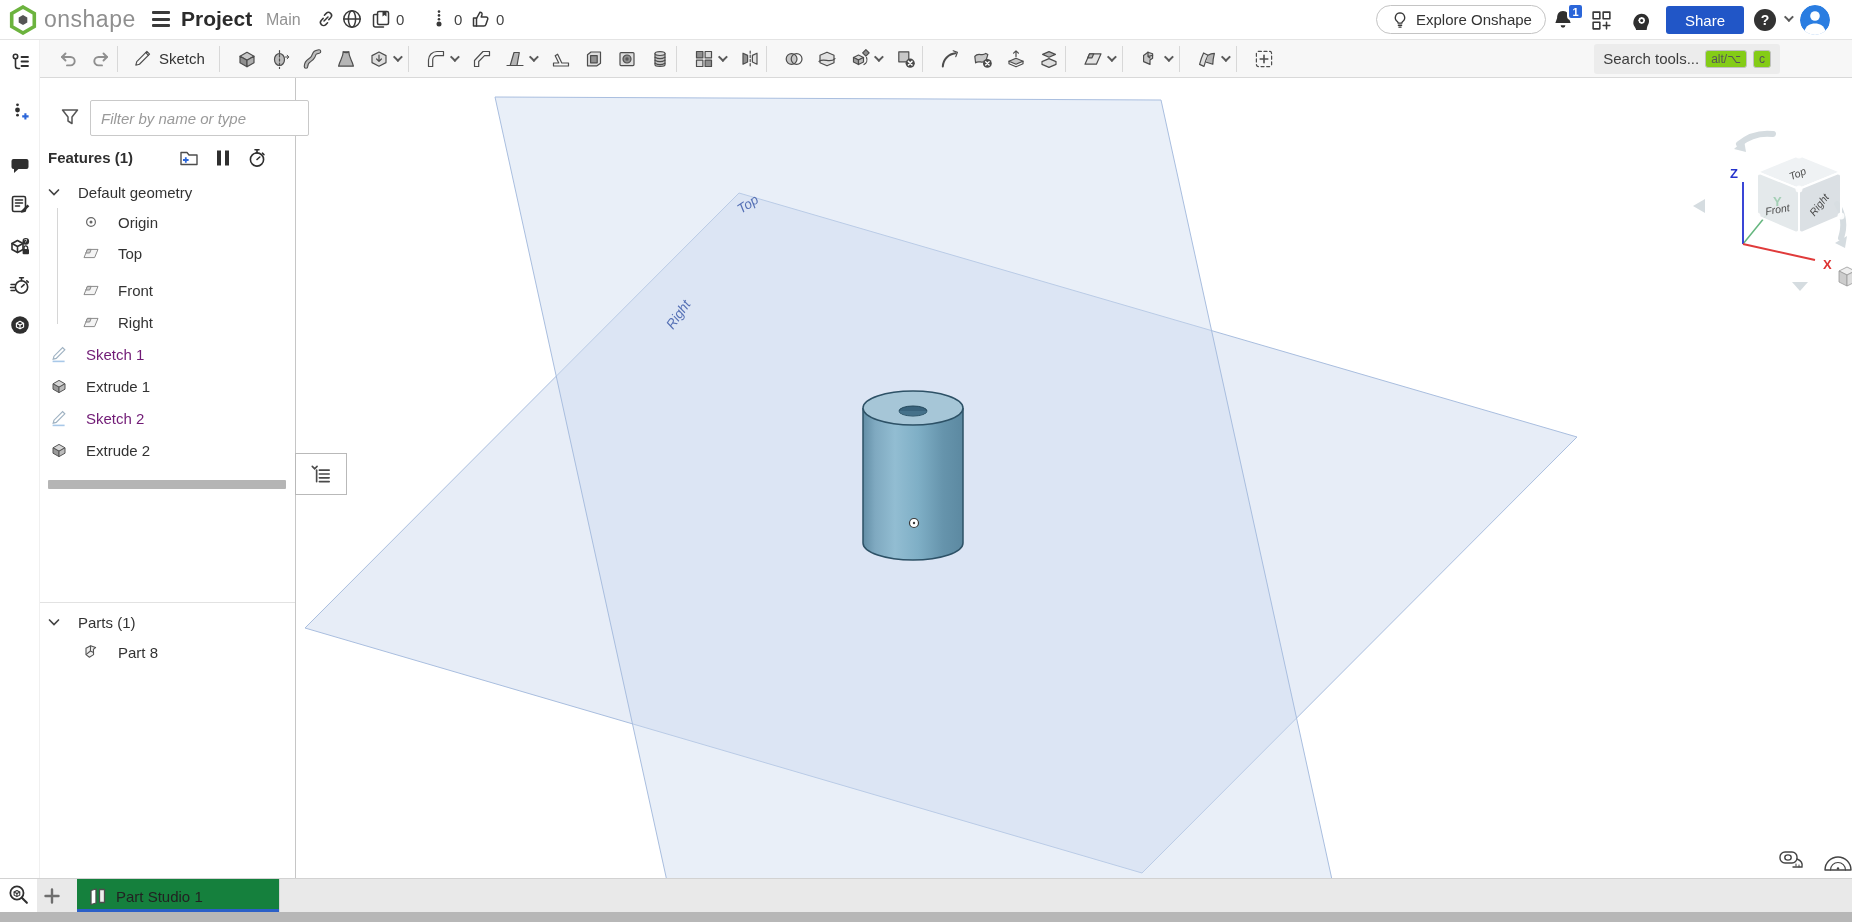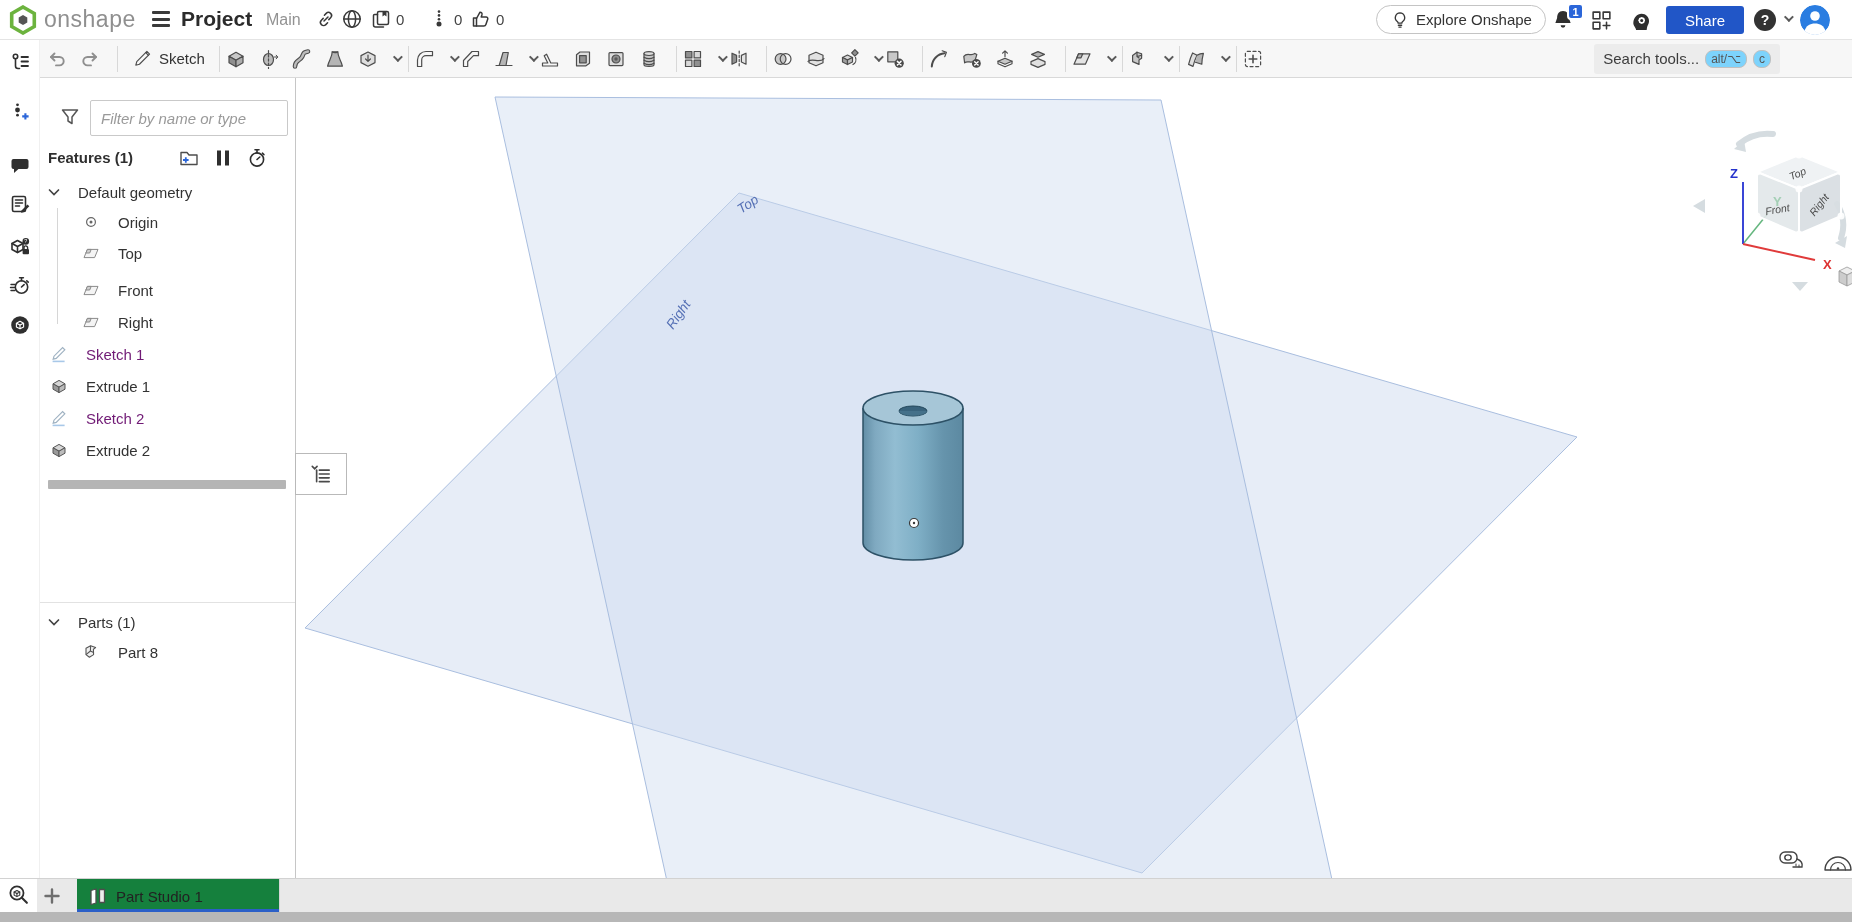--- a/index.html
+++ b/index.html
@@ -28,40 +28,40 @@
   .help{position:absolute;left:1754px;top:9px;width:22px;height:22px;border-radius:50%;background:#333;color:#fff;
     font-weight:bold;font-size:14px;display:flex;align-items:center;justify-content:center}
   .chev{display:inline-block;width:7px;height:7px;border-right:2px solid #5a5a5a;border-bottom:2px solid #5a5a5a;
     transform:rotate(45deg) translateY(-2px)}
   .help-chev{position:absolute;left:1784px;top:15px}
   .avatar{position:absolute;left:1800px;top:5px;width:30px;height:30px;border-radius:50%;overflow:hidden}
 
   
   .toolbar{position:absolute;left:40px;top:40px;width:1812px;height:38px;background:#f7f7f7;border-bottom:1px solid #d9d9d9;
     display:flex;align-items:center;padding-left:6px;z-index:15}
-  .tbtn{width:33px;height:32px;display:flex;align-items:center;justify-content:flex-start;border-radius:3px}
+  .tbtn{width:33px;height:32px;display:flex;align-items:center;justify-content:flex-end;border-radius:3px}
   .sk-btn{width:auto;padding:0 9px;gap:6px;font-size:15px;color:#333;display:flex;align-items:center}
   .sep{width:1px;height:26px;background:#d8d8d8;margin:0 5px;flex:none}
   .caret{width:13px;display:flex;justify-content:center}
   .ic{stroke:#4d4d4d;stroke-width:1.2;stroke-linejoin:round;stroke-linecap:round;fill:none}
   .gi{stroke:#8f8f8f;stroke-width:1.9;fill:none;stroke-linecap:round;stroke-linejoin:round}
   .srch{margin-left:auto;margin-right:72px;height:30px;background:#ececec;border-radius:3px;display:flex;
     align-items:center;padding:0 9px;gap:6px;font-size:15px;color:#3c3c3c}
-  .kbd{background:#7dd3fc;border:1px solid #c0c0c0;border-radius:8px;font-size:12px;color:#555;padding:1px 5px}
+  .kbd{background:#84cc16;border:1px solid #c0c0c0;border-radius:3px;font-size:12px;color:#555;padding:1px 5px}
 
   
   .lstrip{position:absolute;left:0;top:40px;width:40px;height:838px;background:#fff;border-right:1px solid #f0f0f0;z-index:10}
   .sicon{position:absolute;left:9px;width:22px;height:22px}
   .si{stroke:#2f2f2f;stroke-width:1.6;fill:none;stroke-linecap:round;stroke-linejoin:round}
 
   
   .fpanel{position:absolute;left:40px;top:78px;width:256px;height:800px;background:#fff;border-right:1px solid #c6c6c6;z-index:10}
   .filter{position:absolute;left:0;top:22px;width:100%;height:38px}
   .funnel{position:absolute;left:20px;top:6px}
-  .finput{position:absolute;left:50px;top:0;width:198px;height:36px;border:1px solid #c9c9c9;border-radius:2px;
+  .finput{position:absolute;left:50px;top:0;width:219px;height:36px;border:1px solid #c9c9c9;border-radius:2px;
     padding:0 10px;font-size:15px;font-family:inherit;color:#404040;outline:none}
   .finput::placeholder{font-style:italic;color:#9a9a9a}
   .fhead{position:absolute;left:0;top:68px;width:100%;height:26px}
   .fhead .t{position:absolute;left:8px;top:3px;font-size:15px;font-weight:bold;color:#2f2f2f}
   .hicon{position:absolute;top:1px;width:22px;height:22px}
   .trow{position:absolute;left:0;width:100%;height:30px;display:flex;align-items:center;font-size:15px;color:#333}
   .trow .chv{margin-left:8px;flex:none}
   .trow .lic{margin-left:42px;flex:none}
   .trow .lic2{margin-left:10px;flex:none}
   .trow .lbl{margin-left:18px}

